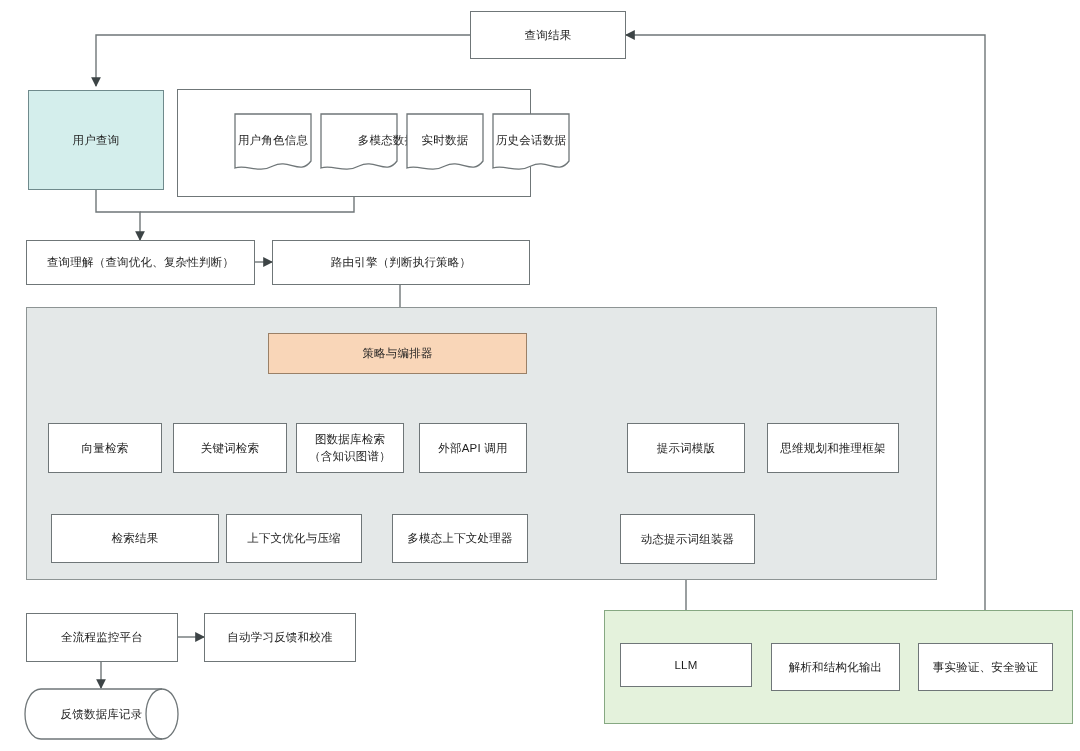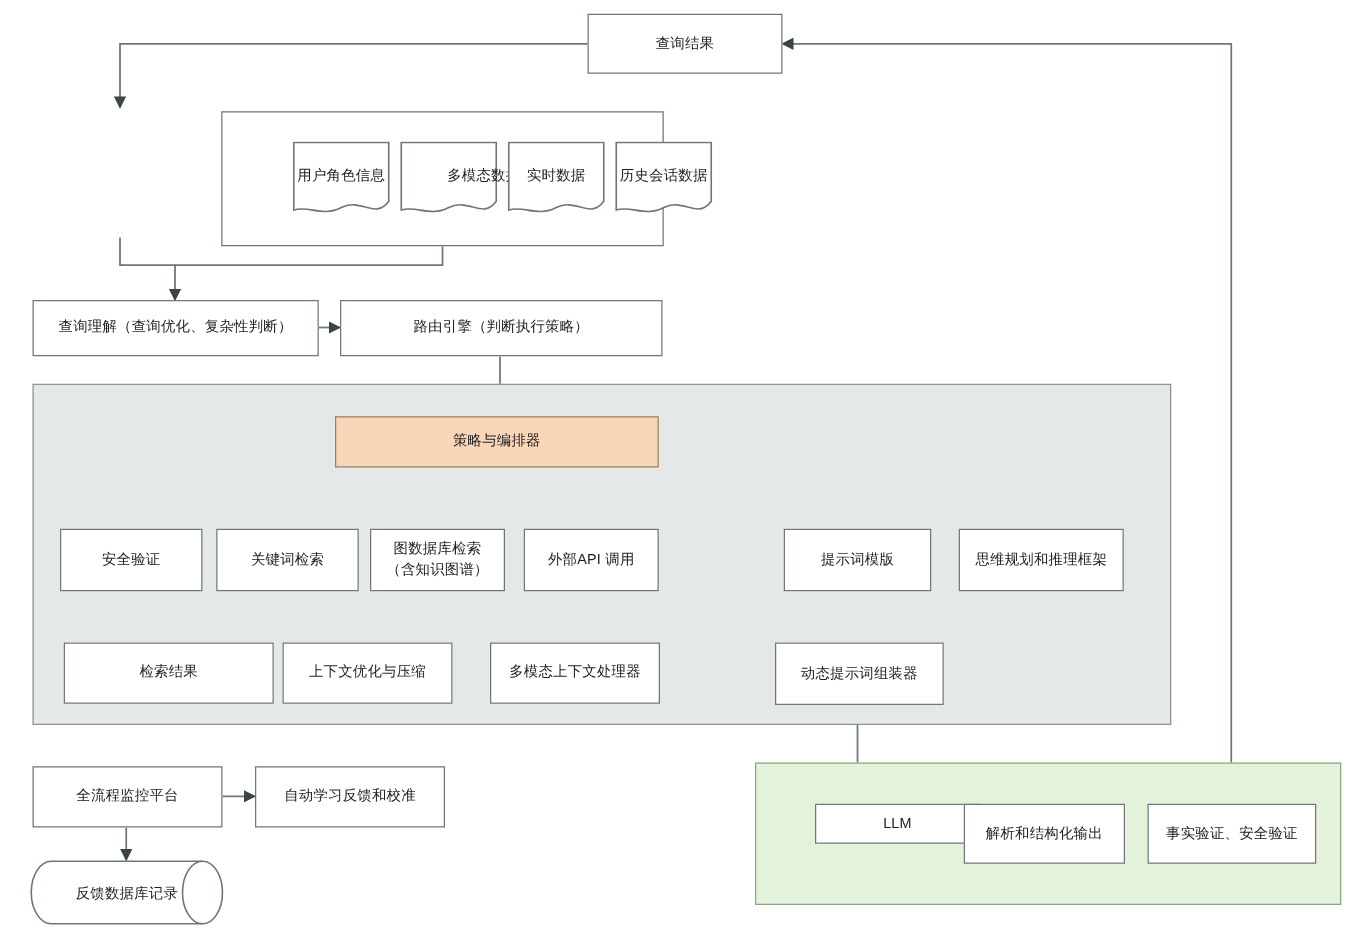--- a/index.html
+++ b/index.html
@@ -140,20 +140,23 @@
   <div class="group plain" style="left:177px; top:89px; width:354px; height:108px;"></div>
 
   <div class="group gray" style="left:26px; top:307px; width:911px; height:273px;"></div>
 
   <div class="group green" style="left:604px; top:610px; width:469px; height:114px;"></div>
 
   <div class="node" style="left:470px; top:11px; width:156px; height:48px;">
     <span>查询结果</span>
   </div>
 
+  <div class="node cyan" style="left:28px; top:90px; width:136px; height:100px;">
+    <span>用户查询</span>
+  </div>
 
   <div class="doc" style="left:190px; top:113px; width:78px; height:63px;">
     <svg width="78" height="63" viewBox="0 0 78 63">
       <path d="M1 1 H77 V48 C66 63, 55 45, 39 53 C24 61, 13 51, 1 55 Z" fill="#ffffff" stroke="#6f7678" stroke-width="1.3"></path>
     </svg>
     <div class="doc-label" style="top:20px;">用户角色信息</div>
   </div>
 
   <div class="doc" style="left:276px; top:113px; width:78px; height:63px;">
     <svg width="78" height="63" viewBox="0 0 78 63">
@@ -182,21 +185,21 @@
 
   <div class="node" style="left:272px; top:240px; width:258px; height:45px;">
     <span>路由引擎（判断执行策略）</span>
   </div>
 
   <div class="node orange" style="left:268px; top:333px; width:259px; height:41px;">
     <span>策略与编排器</span>
   </div>
 
   <div class="node" style="left:48px; top:423px; width:114px; height:50px;">
-    <span>安全验证</span>
+    <span>向量检索</span>
   </div>
 
   <div class="node" style="left:173px; top:423px; width:114px; height:50px;">
     <span>关键词检索</span>
   </div>
 
   <div class="node" style="left:296px; top:423px; width:108px; height:50px; flex-direction:column;">
     <span>图数据库检索</span>
     <span>（含知识图谱）</span>
   </div>
@@ -222,21 +225,21 @@
   </div>
 
   <div class="node" style="left:392px; top:514px; width:136px; height:49px;">
     <span>多模态上下文处理器</span>
   </div>
 
   <div class="node" style="left:620px; top:514px; width:135px; height:50px;">
     <span>动态提示词组装器</span>
   </div>
 
-  <div class="node" style="left:620px; top:643px; width:132px; height:32px;margin-left:32px;">
+  <div class="node" style="left:620px; top:643px; width:132px; height:44px;">
     <span>LLM</span>
   </div>
 
   <div class="node" style="left:771px; top:643px; width:129px; height:48px;">
     <span>解析和结构化输出</span>
   </div>
 
   <div class="node" style="left:918px; top:643px; width:135px; height:48px;">
     <span>事实验证、安全验证</span>
   </div>

